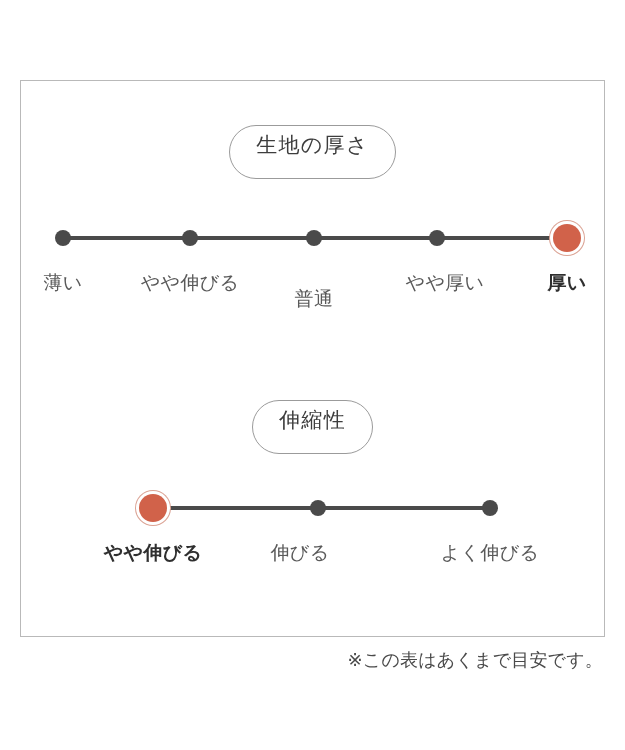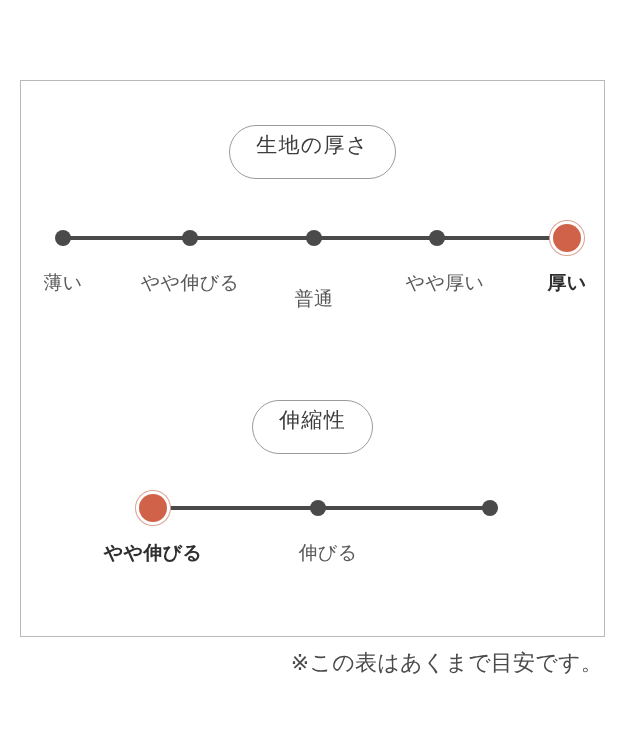--- a/index.html
+++ b/index.html
@@ -105,21 +105,21 @@
   #thickness-labels { top: 272px; }
 
   #stretch-pill     { top: 400px; align-items: center; }
   #stretch-scale    { top: 488px; }
   #stretch-labels   { top: 542px; }
 
   .footnote {
     position: absolute;
     right: 22px;
     top: 648px;
-    font-size: 22px;
+    font-size: 18px;
     color: #4a4a4a;
     letter-spacing: 0.01em;
     white-space: nowrap;
   }
 </style>
 </head>
 <body>
 
 <div class="spec-frame"></div>
 
@@ -148,16 +148,17 @@
 </div>
 
 <div class="scale" id="stretch-scale">
     <div class="scale-track" style="left: 153px; width: 337px;"></div>
     <div class="dot selected" style="left: 153px;"></div>
     <div class="dot" style="left: 318px;"></div>
     <div class="dot" style="left: 490px;"></div>
   </div>
 <div class="labels" id="stretch-labels">
     <div class="tick-label selected" style="left: 153px;">やや伸びる</div>
-    <div class="tick-label" style="left: 328px;">伸びる</div>
+    <div class="tick-label" style="left: 300px;">伸びる</div>
+    <div class="tick-label" style="left: 490px;">よく伸びる</div>
   </div>
 
 <div class="footnote">※この表はあくまで目安です。</div>
 
 </body></html>

